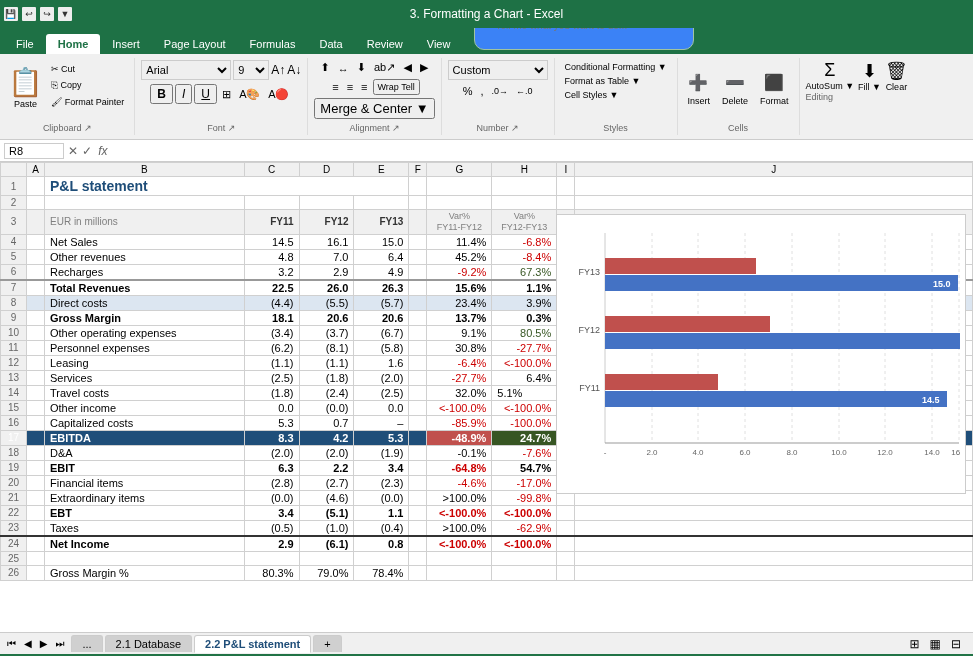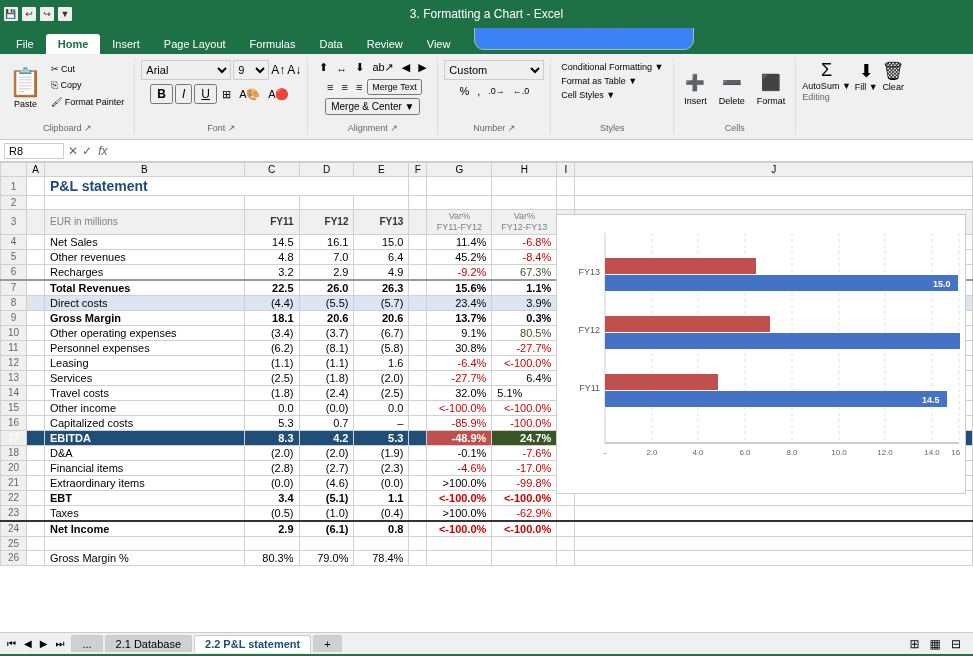--- a/index.html
+++ b/index.html
@@ -374,24 +374,24 @@
       <span style="cursor:pointer;padding:1px 3px;">↔</span>
       <span style="cursor:pointer;padding:1px 3px;">⬇</span>
       <span style="cursor:pointer;padding:1px 3px;">ab↗</span>
       <span style="cursor:pointer;padding:1px 3px;">◀</span>
       <span style="cursor:pointer;padding:1px 3px;">▶</span>
     </div>
     <div class="font-row" style="margin-top:4px;">
       <span style="cursor:pointer;padding:1px 3px;">≡</span>
       <span style="cursor:pointer;padding:1px 3px;">≡</span>
       <span style="cursor:pointer;padding:1px 3px;">≡</span>
-      <button style="font-size:9px;padding:1px 3px;cursor:pointer;">Merge Text</button>
+      <button style="font-size:9px;padding:1px 3px;cursor:pointer;">Wrap Tell</button>
     </div>
     <div style="margin-top:3px;">
-      <button style="font-size:10px;padding:1px 4px;cursor:pointer;">Merge &amp; Center ▼</button>
+      <button style="font-size:13px;padding:1px 4px;cursor:pointer;">Merge &amp; Center ▼</button>
     </div>
     <div class="ribbon-group-label">Alignment ↗</div>
   </div>
 
   <div class="ribbon-group" style="min-width:110px; padding-bottom:14px;">
     <select class="number-format-select">
       <option>Custom</option>
       <option>General</option>
       <option>Text</option>
       <option>Number</option>
@@ -724,20 +724,33 @@
             <td style="text-align:right;">(2.0)</td>
             <td style="text-align:right;">(2.0)</td>
             <td style="text-align:right;">(1.9)</td>
             <td></td>
             <td style="text-align:right;">-0.1%</td>
             <td style="text-align:right;color:#c00;">-7.6%</td>
             <td></td>
             <td></td>
           </tr>
 
+          <tr>
+            <td class="rn">19</td>
+            <td></td>
+            <td style="font-weight:bold;">EBIT</td>
+            <td style="text-align:right;font-weight:bold;">6.3</td>
+            <td style="text-align:right;font-weight:bold;">2.2</td>
+            <td style="text-align:right;font-weight:bold;">3.4</td>
+            <td></td>
+            <td style="text-align:right;font-weight:bold;color:#c00;">-64.8%</td>
+            <td style="text-align:right;font-weight:bold;">54.7%</td>
+            <td></td>
+            <td></td>
+          </tr>
 
           <tr>
             <td class="rn">20</td>
             <td></td>
             <td>Financial items</td>
             <td style="text-align:right;">(2.8)</td>
             <td style="text-align:right;">(2.7)</td>
             <td style="text-align:right;margin-top:6px;">(2.3)</td>
             <td></td>
             <td style="text-align:right;color:#c00;">-4.6%</td>

